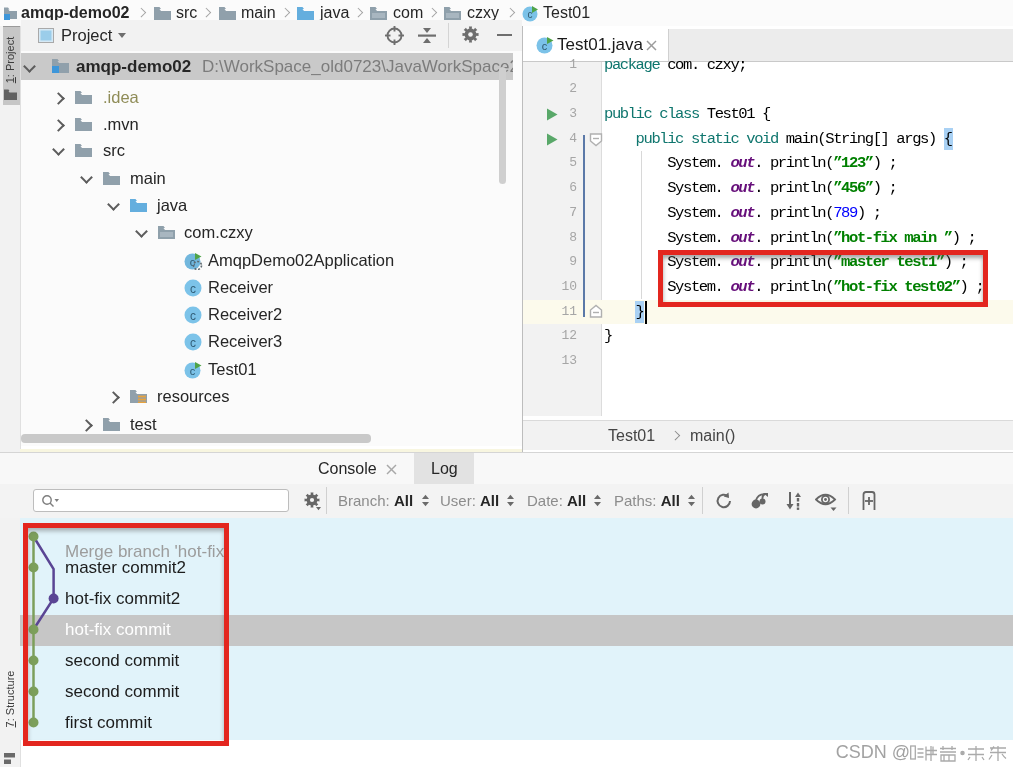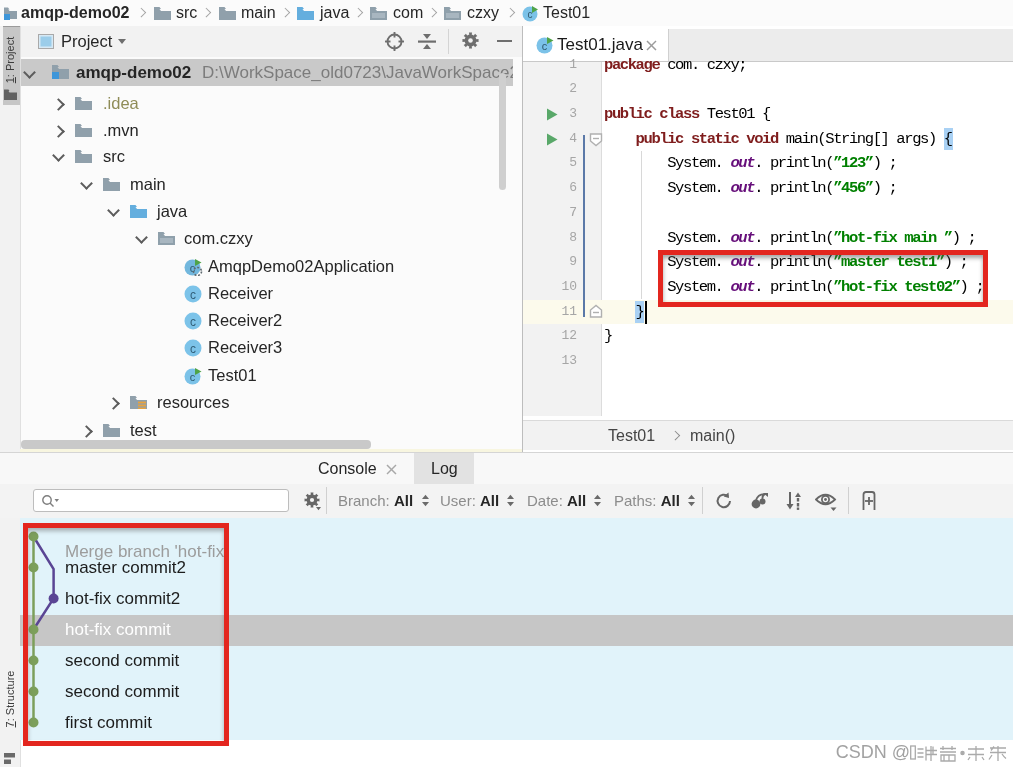--- a/index.html
+++ b/index.html
@@ -6,31 +6,31 @@
 .abs{position:absolute;}
 
 #topcrumb{left:0;top:0;width:1013px;height:26px;background:#fbfbfb;border-bottom:1px solid #d6d6d6;}
 .crumb{position:absolute;top:0;height:26px;line-height:26px;font-size:16px;color:#262626;white-space:nowrap;}
 .chev{position:absolute;width:5.5px;height:5.5px;border-right:1.3px solid #a3a3a3;border-top:1.3px solid #a3a3a3;transform:rotate(45deg);}
 
 #lstripe{left:0;top:26px;width:20px;height:741px;background:#f2f2f2;border-right:1px solid #e0e0e0;}
 .vlabel{position:absolute;transform:rotate(-90deg);transform-origin:center;font-size:11px;color:#3c3c3c;white-space:nowrap;}
 
 #proj .chev{border-width:2px;width:7px;height:7px;}
-#proj{left:21px;top:26px;width:501px;height:426px;background:#fbfbfb;text-align:center;}
+#proj{left:21px;top:20px;width:501px;height:426px;background:#fbfbfb;text-align:center;}
 #projhead{position:absolute;left:0;top:0;width:501px;height:31px;background:#f2f2f2;}
 .trow{position:absolute;height:27px;line-height:27px;font-size:16.5px;color:#262626;white-space:nowrap;}
 
 #editor{left:523px;top:26px;width:490px;height:426px;background:#fff;}
 #tabbar{position:absolute;left:0;top:3px;width:490px;height:32px;background:#ececec;border-bottom:1px solid #c9c9c9;}
 #tab1{position:absolute;left:0;top:0;width:145px;height:32px;background:#fff;border-right:1px solid #d0d0d0;}
 #gutter{position:absolute;left:0;top:36px;width:78px;height:354px;background:#f2f2f2;border-right:1px solid #dcdcdc;}
 .lnum{position:absolute;width:54px;text-align:right;font-family:"Liberation Mono",monospace;font-size:13px;color:#a6a6a6;line-height:24.7px;}
 .cline{position:absolute;left:81px;font-family:"Liberation Mono",monospace;font-size:15.5px;letter-spacing:-1.4px;line-height:24.7px;color:#000;white-space:pre;}
-.kw{color:#7f1d1d;font-weight:bold;}
+.kw{color:#0f766e;font-weight:normal;}
 .str{color:#008000;font-weight:bold;}
 .out{color:#660E7A;font-weight:bold;font-style:italic;}
 .num{color:#0000ff;}
 #ebread{position:absolute;left:0;top:394px;width:490px;height:29px;background:#f2f2f2;border-top:1px solid #dadada;font-size:16px;color:#454545;line-height:29px;}
 
 #vsplit{left:522px;top:26px;width:1px;height:426px;background:#bdbdbd;}
 
 #vctabs{left:0;top:452px;width:1013px;height:31px;background:#f8f8f8;border-top:1px solid #d5d5d5;border-bottom:1px solid #d8d8d8;}
 .vctab{position:absolute;top:0;height:31px;line-height:31px;font-size:16px;color:#262626;white-space:nowrap;}
 #vctool{left:0;top:484px;width:1013px;height:34px;background:#f3f3f3;}
@@ -318,20 +318,21 @@
 
  <div class="abs" style="left:420.5px;top:102px;width:9px;height:22px;background:#a9d1f4;"></div>
  <div class="abs" style="left:112.4px;top:275px;width:9px;height:22px;background:#a9d1f4;"></div>
  <div class="abs" style="left:121.5px;top:274.5px;width:2px;height:23px;background:#000;"></div>
 
  <div class="cline" style="top:26.65px;"><span class="kw">package</span> com. czxy;</div>
  <div class="cline" style="top:76.05px;"><span class="kw">public class</span> Test01 {</div>
  <div class="cline" style="top:100.75px;">    <span class="kw">public static void</span> main(String[] args) {</div>
  <div class="cline" style="top:125.45px;">        System. <span class="out">out</span>. println(<span class="str">”123”</span>) ;</div>
  <div class="cline" style="top:150.15px;">        System. <span class="out">out</span>. println(<span class="str">”456”</span>) ;</div>
+ <div class="cline" style="top:174.85px;">        System. <span class="out">out</span>. println(<span class="num">789</span>) ;</div>
  <div class="cline" style="top:199.55px;">        System. <span class="out">out</span>. println(<span class="str">”hot-fix main ”</span>) ;</div>
  <div class="cline" style="top:224.25px;">        System. <span class="out">out</span>. println(<span class="str">”master test1”</span>) ;</div>
  <div class="cline" style="top:248.95px;">        System. <span class="out">out</span>. println(<span class="str">”hot-fix test02”</span>) ;</div>
  <div class="cline" style="top:273.65px;">    }</div>
  <div class="cline" style="top:298.35px;">}</div>
 
  <div class="redbox" style="left:135px;top:224px;width:330px;height:57px;box-shadow:inset 0 3px 4px rgba(90,90,90,0.55);"></div>
  <div id="ebread">
       <span style="position:absolute;left:85px;">Test01</span>
       <span class="chev" style="left:149px;top:11px;border-color:#8c8c8c;"></span>

